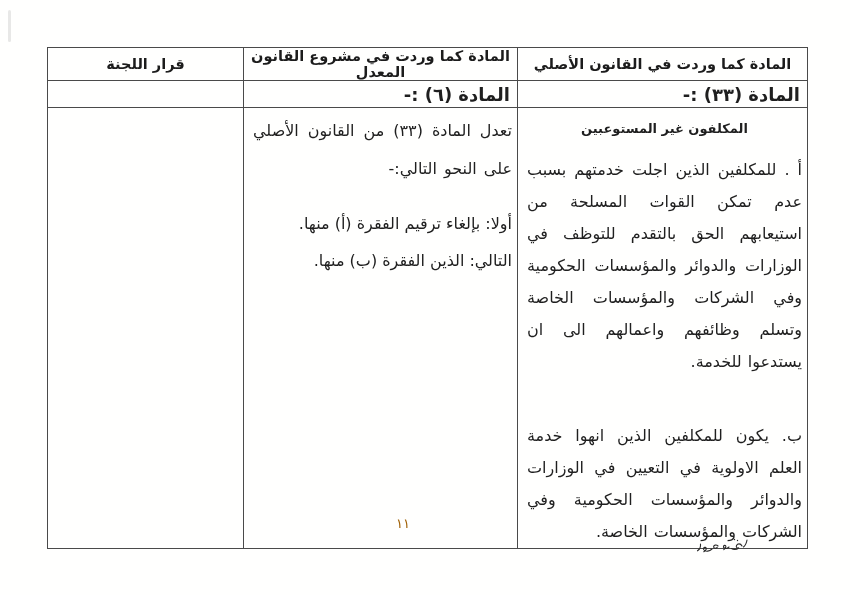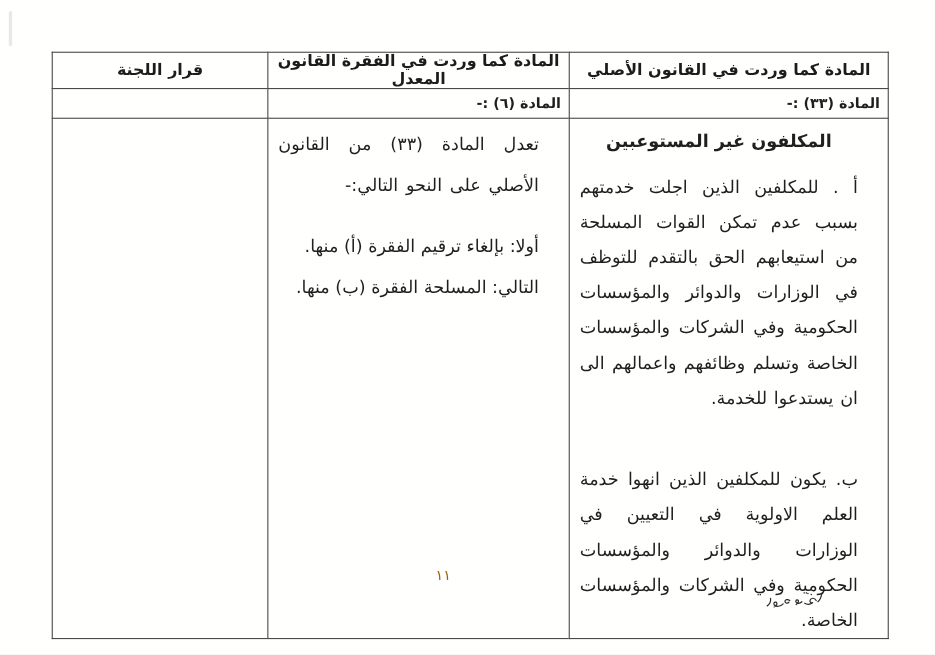--- a/index.html
+++ b/index.html
@@ -38,32 +38,32 @@
     height:25px;
     vertical-align:middle;
     font-weight:bold;
     font-size:14.5px;
     color:#1c1c1c;
   }
   tr.article-row td{
     height:26px;
     vertical-align:middle;
     font-weight:bold;
-    font-size:13px;
+    font-size:18px;
     padding:0 7px;
     text-align:right;
   }
   tr.body-row td{
     height:370px;
-    padding:4px 27px 0 9px;
+    padding:4px 5px 0 9px;
     font-size:16px;
   }
   .col-heading{
     font-weight:bold;
-    font-size:16px;
+    font-size:13px;
     text-align:center;
     line-height:30px;
     margin:2px 0 10px 0;
   }
   .para{
     margin:0;
     text-align:justify;
     line-height:32px;
     word-spacing:1px;
   }
@@ -103,42 +103,42 @@
 
   <table class="law-table" dir="rtl">
     <colgroup>
       <col style="width:290px">
       <col style="width:274px">
       <col style="width:196px">
     </colgroup>
     <tbody>
         <tr class="header-row">
       <th>المادة كما وردت في القانون الأصلي</th>
-      <th>المادة كما وردت في الفقرة القانون المعدل</th>
+      <th>المادة كما وردت في مشروع القانون المعدل</th>
       <th>قرار اللجنة</th>
     </tr>
     <tr class="article-row">
       <td>المادة (٣٣) :-</td>
       <td>المادة (٦) :-</td>
       <td></td>
     </tr>
     <tr class="body-row">
       <td>
         <div class="col-heading">المكلفون غير المستوعبين</div>
         <p class="para">أ . للمكلفين الذين اجلت خدمتهم بسبب عدم تمكن القوات المسلحة من استيعابهم الحق بالتقدم للتوظف في الوزارات والدوائر والمؤسسات الحكومية وفي الشركات والمؤسسات الخاصة وتسلم وظائفهم واعمالهم الى ان يستدعوا للخدمة.</p>
         <p class="para second">ب. يكون للمكلفين الذين انهوا خدمة العلم الاولوية في التعيين في الوزارات والدوائر والمؤسسات الحكومية وفي الشركات والمؤسسات الخاصة.</p>
       </td>
       <td>
         <p class="intro-para">تعدل المادة (٣٣) من القانون الأصلي على النحو التالي:-</p>
         <div class="amend-items">
           <p class="amend-item">
             <span class="item-label">أولا:</span><span>بإلغاء ترقيم الفقرة (أ) منها.</span>
           </p>
           <p class="amend-item">
-            <span class="item-label">التالي:</span><span>المسلحة الفقرة (ب) منها.</span>
+            <span class="item-label">التالي:</span><span>الذين الفقرة (ب) منها.</span>
           </p>
         </div>
       </td>
       <td></td>
     </tr>
   </tbody>
     </table>
 
   <div class="page-number">١١</div>
 

